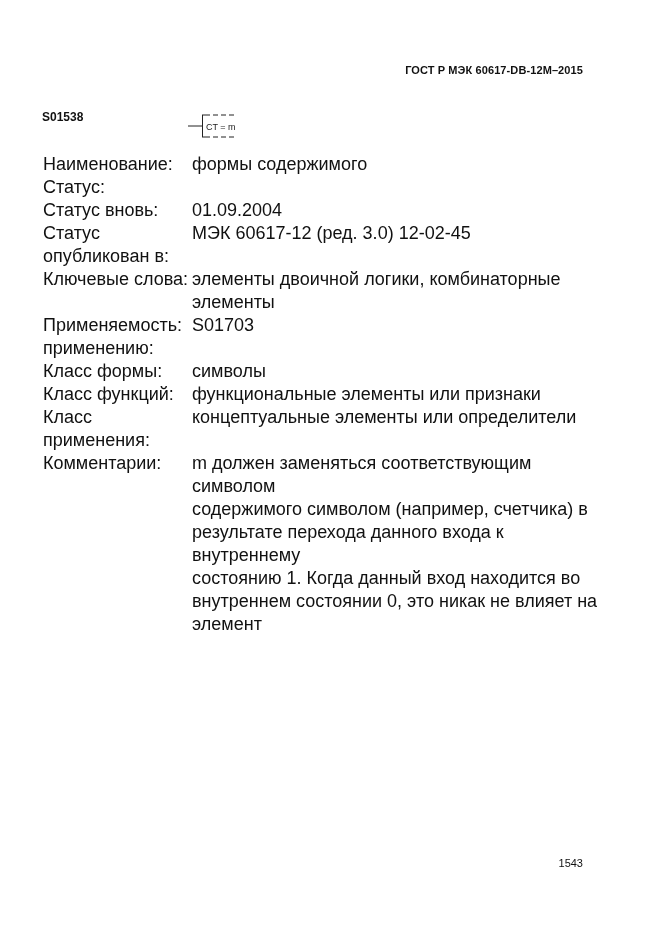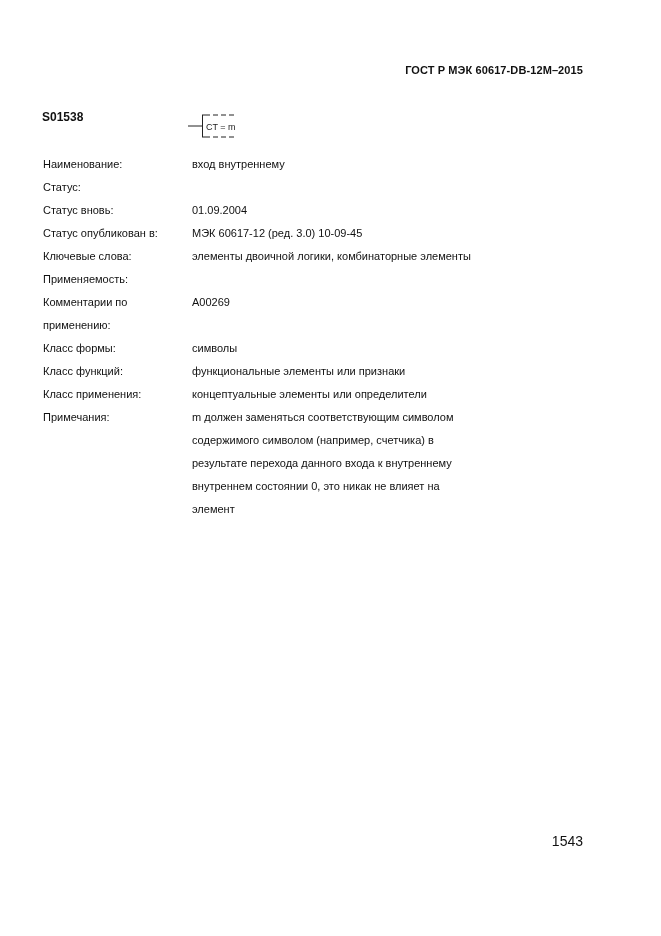--- a/index.html
+++ b/index.html
@@ -39,37 +39,37 @@
     }
     .symbol-graphic svg { display: block; }
     .fields {
       position: absolute;
       top: 153px;
       left: 43px;
       width: 560px;
     }
     .row {
       display: flex;
-      font-size: 11px;
+      font-size: 18px;
       line-height: 23px;
     }
     .row .label {
       width: 149px;
       flex: 0 0 149px;
     }
     .row .value {
       flex: 1;
     }
     .row .value .line { display: block; }
     .row .label .line { display: block; }
     .page-number {
       position: absolute;
-      top: 833px;
+      top: 857px;
       right: 78px;
-      font-size: 14px;
+      font-size: 11px;
     }
   </style>
 </head>
 <body>
 
 <div class="header-code">ГОСТ Р МЭК 60617-DB-12M–2015</div>
 
 <div class="symbol-id">S01538</div>
 
 <div class="symbol-graphic">
@@ -91,65 +91,64 @@
     <text x="18" y="17.5" font-family="Liberation Sans, sans-serif" font-size="9" fill="#222">CT = m</text>
   </svg>
 </div>
 
 <div class="fields">
   <div class="row">
     <div class="label">
         <span class="line">Наименование:</span>
       </div>
     <div class="value">
-        <span class="line">вход внутреннему</span>
+        <span class="line">формы содержимого</span>
       </div>
   </div>
   <div class="row">
     <div class="label">
         <span class="line">Статус:</span>
       </div>
   </div>
   <div class="row">
     <div class="label">
         <span class="line">Статус вновь:</span>
       </div>
     <div class="value">
         <span class="line">01.09.2004</span>
       </div>
   </div>
   <div class="row">
     <div class="label">
         <span class="line">Статус опубликован в:</span>
       </div>
     <div class="value">
-        <span class="line">МЭК 60617-12 (ред. 3.0) 10-09-45</span>
+        <span class="line">МЭК 60617-12 (ред. 3.0) 12-02-45</span>
       </div>
   </div>
   <div class="row">
     <div class="label">
         <span class="line">Ключевые слова:</span>
       </div>
     <div class="value">
         <span class="line">элементы двоичной логики, комбинаторные элементы</span>
       </div>
   </div>
   <div class="row">
     <div class="label">
         <span class="line">Применяемость:</span>
       </div>
+    <div class="value">
+        <span class="line">S01703</span>
+      </div>
   </div>
   <div class="row">
     <div class="label">
-      <span class="line">Комментарии по</span>
       <span class="line">применению:</span>
     </div>
-    <div class="value">
-        <span class="line">A00269</span>
-      </div>
   </div>
   <div class="row">
     <div class="label">
         <span class="line">Класс формы:</span>
       </div>
     <div class="value">
         <span class="line">символы</span>
       </div>
   </div>
   <div class="row">
@@ -163,25 +162,26 @@
   <div class="row">
     <div class="label">
         <span class="line">Класс применения:</span>
       </div>
     <div class="value">
         <span class="line">концептуальные элементы или определители</span>
       </div>
   </div>
   <div class="row">
     <div class="label">
-        <span class="line">Примечания:</span>
+        <span class="line">Комментарии:</span>
       </div>
     <div class="value">
       <span class="line">m должен заменяться соответствующим символом</span>
       <span class="line">содержимого символом (например, счетчика) в</span>
       <span class="line">результате перехода данного входа к внутреннему</span>
+      <span class="line">состоянию 1. Когда данный вход находится во</span>
       <span class="line">внутреннем состоянии 0, это никак не влияет на</span>
       <span class="line">элемент</span>
     </div>
   </div>
 </div>
 
 <div class="page-number">1543</div>
 
 </body></html>

